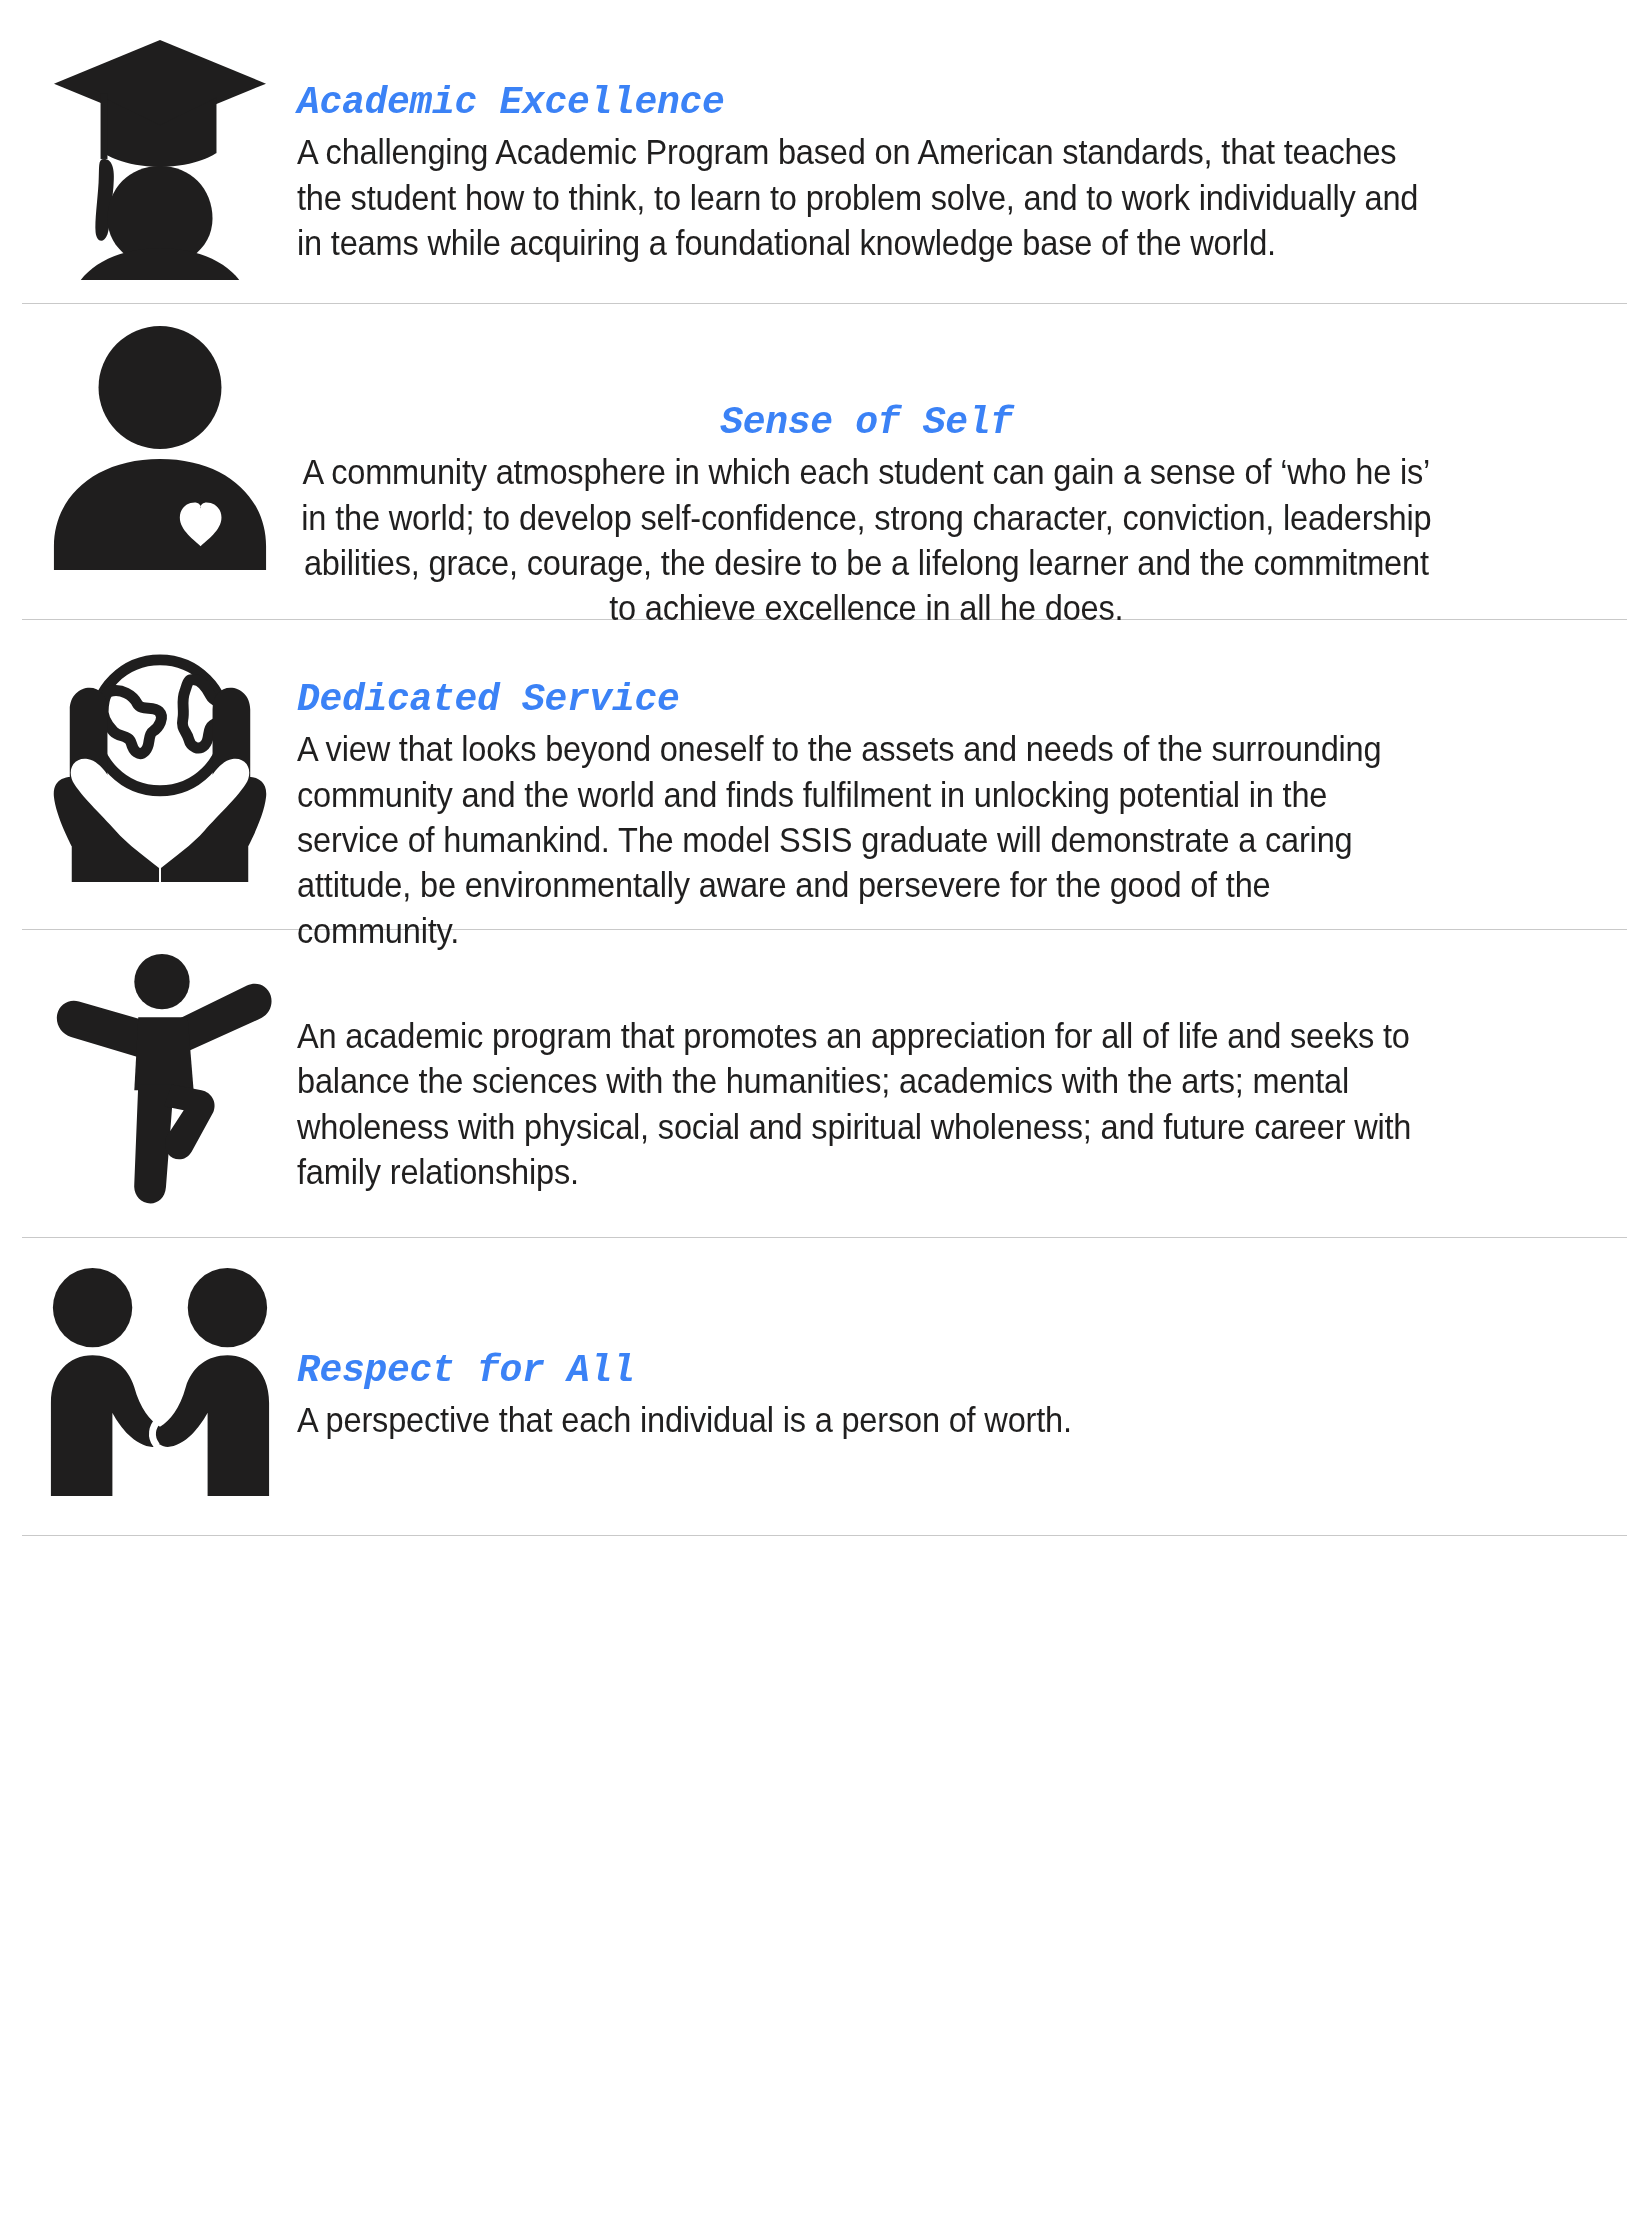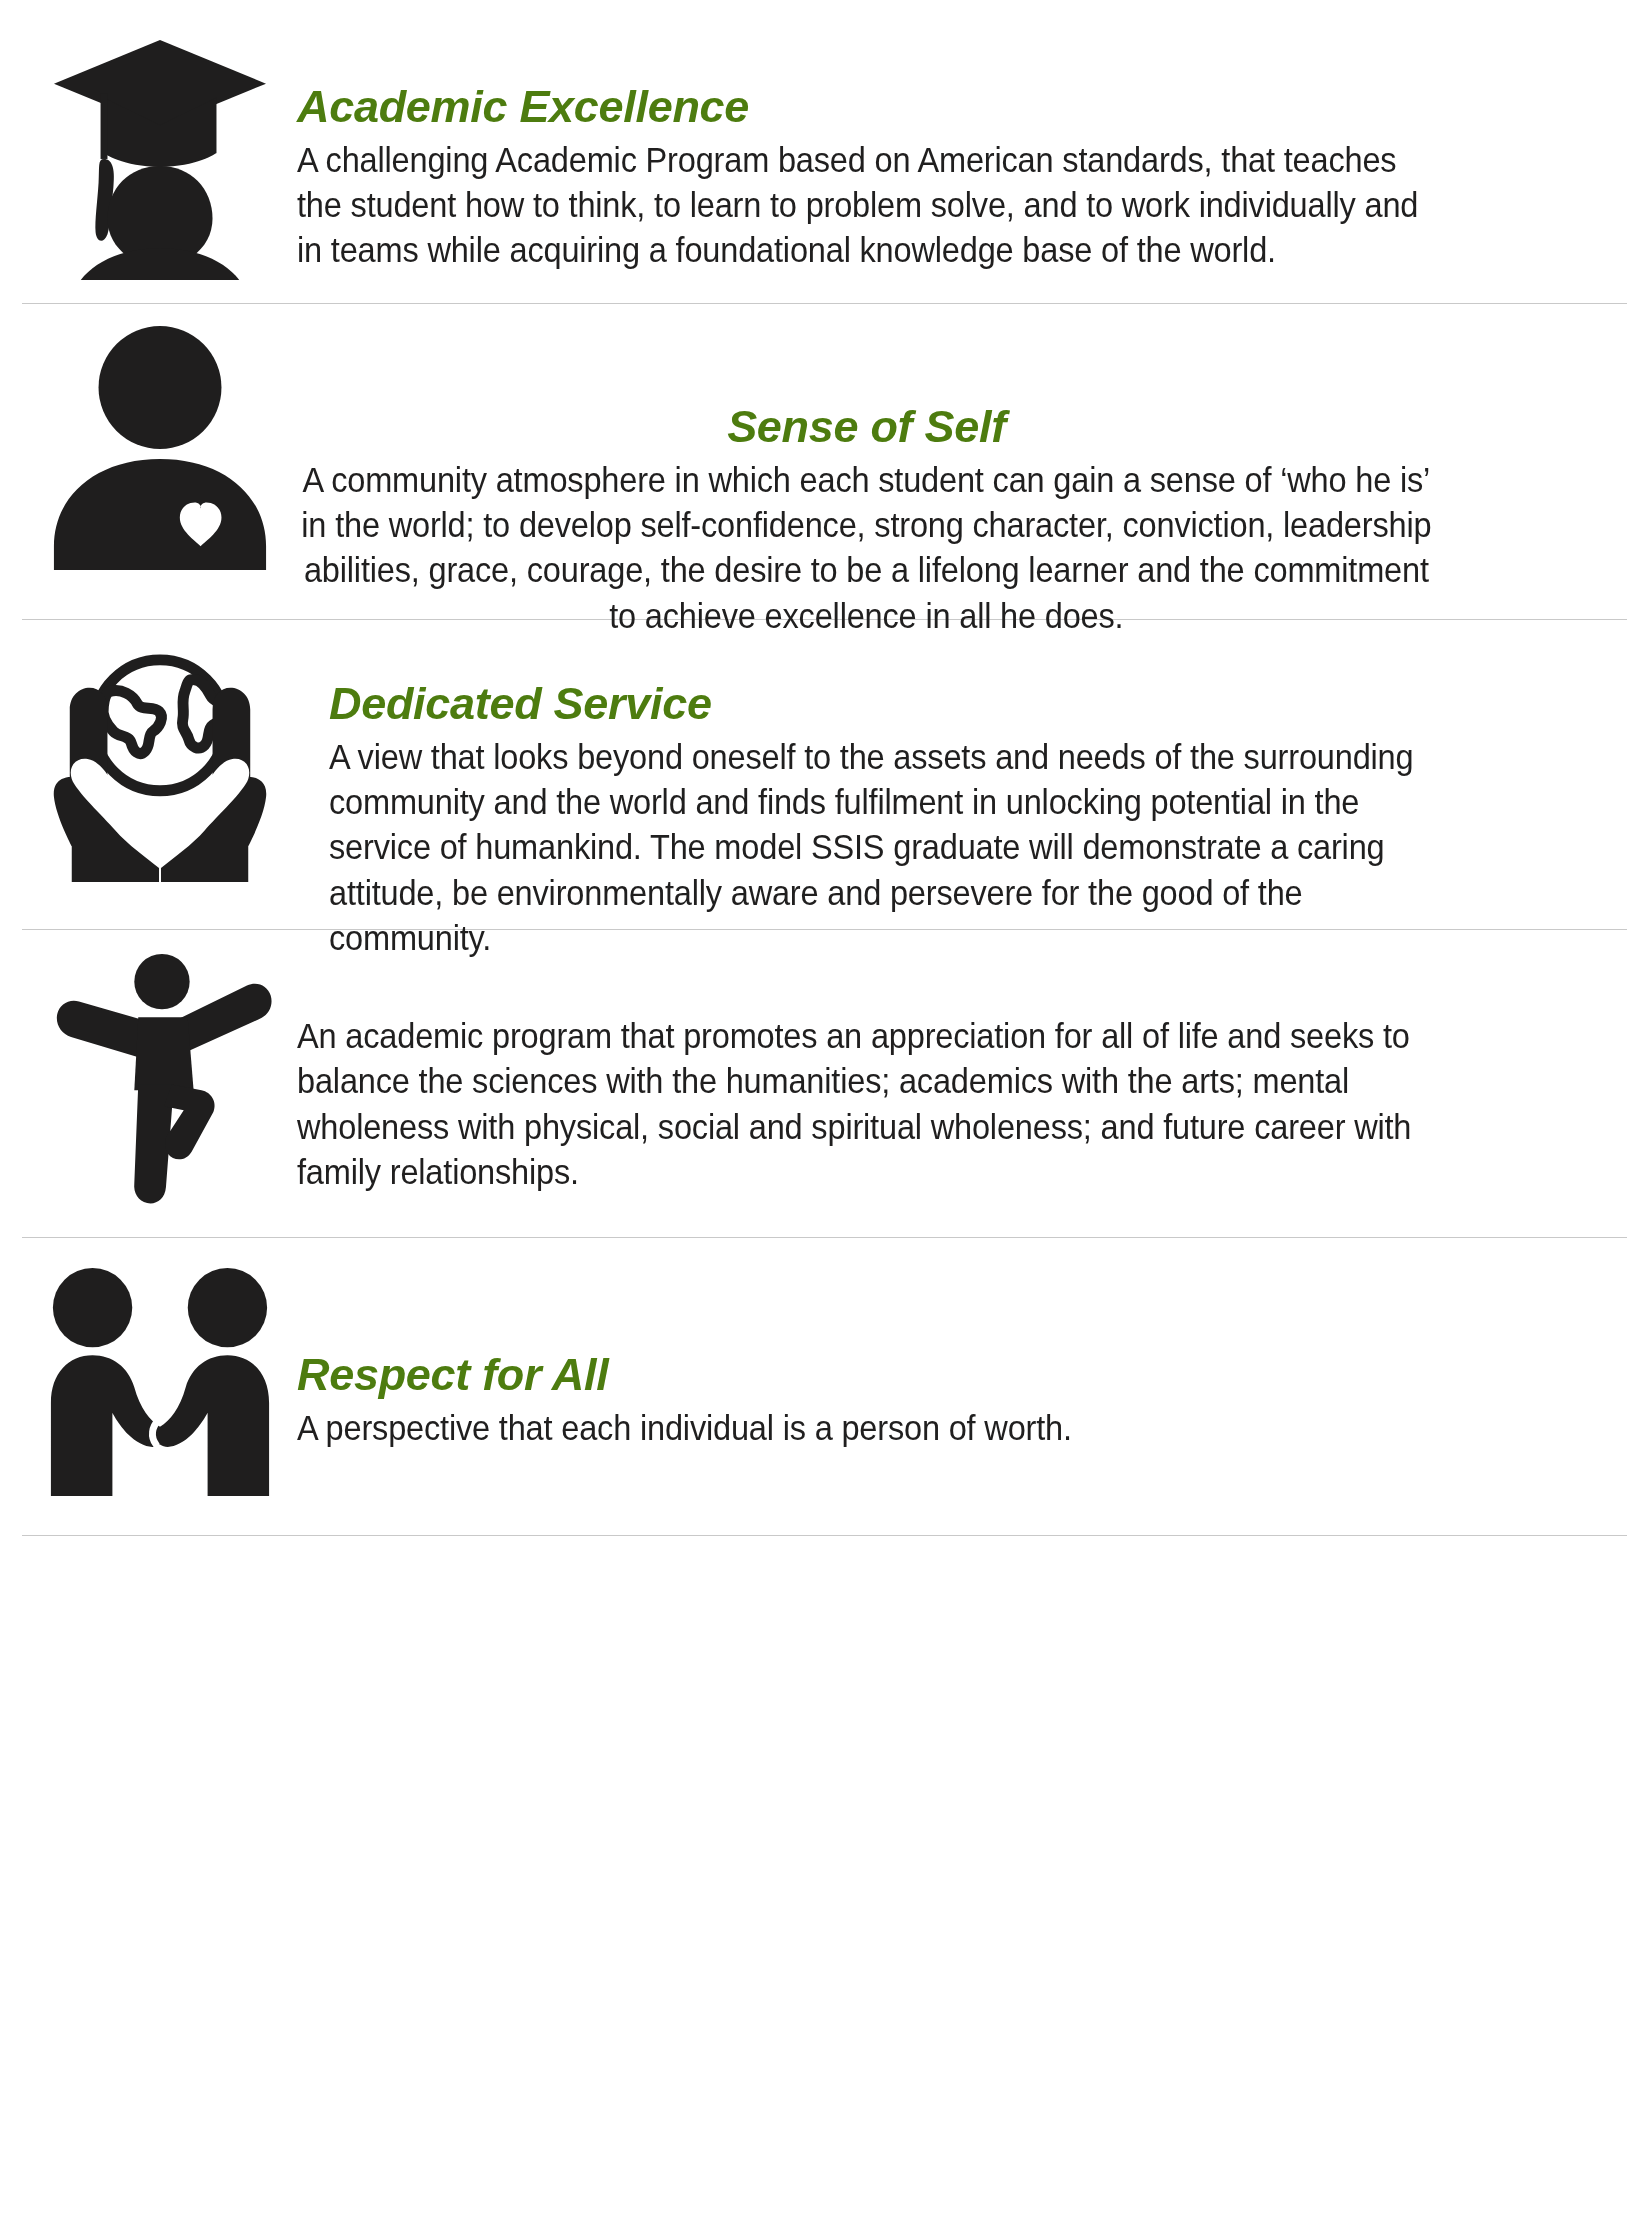--- a/index.html
+++ b/index.html
@@ -53,27 +53,27 @@
   }
 
   .text-cell {
     flex: 1 1 auto;
     padding-top: 6px;
     box-sizing: border-box;
     max-width: 1139px;
   }
 
   .value-title {
-    font-family: Liberation Sans, sans-serif;
+    font-family: Liberation Mono, monospace;
     font-weight: bold;
     font-style: italic;
-    font-size: 45px;
+    font-size: 38px;
     line-height: 1.06;
     letter-spacing: -0.3px;
-    color: #4d7c0f;
+    color: #3b82f6;
     margin: 0 0 6px 0;
     white-space: nowrap;
   }
 
   .value-body {
     font-family: "Liberation Sans", sans-serif;
     font-size: 35px;
     line-height: 1.295;
     color: #201f1f;
     margin: 0;
@@ -83,21 +83,21 @@
     width: 107.5%;
   }
 
   
   .row-academic          { height: 289px; padding-top: 18px; }
   .row-academic .text-cell { padding-top: 51px; }
 
   .row-sense             { height: 315px; padding-top: 22px; }
   .row-sense .text-cell  { padding-top: 77px; text-align: center; }
 
-  .row-service           { height: 309px; padding-top: 28px; gap: 32px; }
+  .row-service           { height: 309px; padding-top: 28px; }
   .row-service .text-cell{ padding-top: 32px; }
 
   .row-balance           { height: 307px; padding-top: 22px; }
   .row-balance .text-cell{ padding-top: 61px; }
 
   .row-respect           { height: 297px; padding-top: 26px; }
   .row-respect .text-cell{ padding-top: 87px; }
 
   .spacer-top    { height: 14px; }
   .spacer-bottom { height: 14px; }

